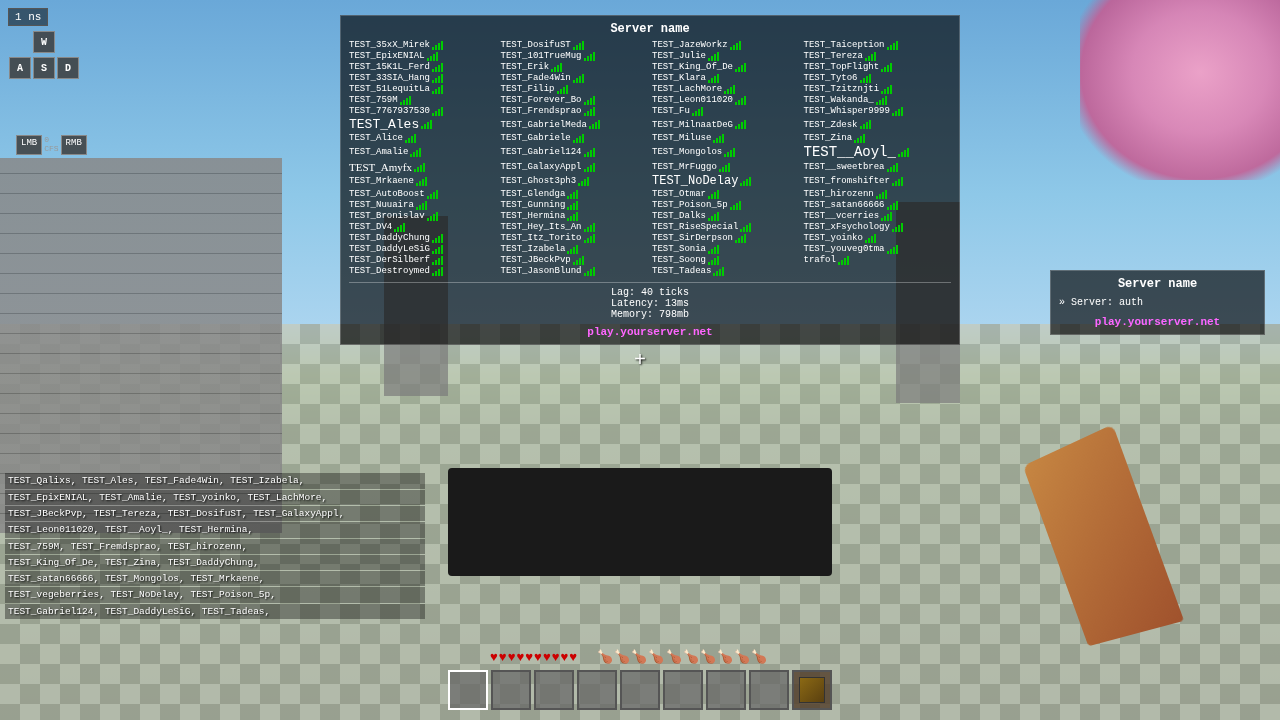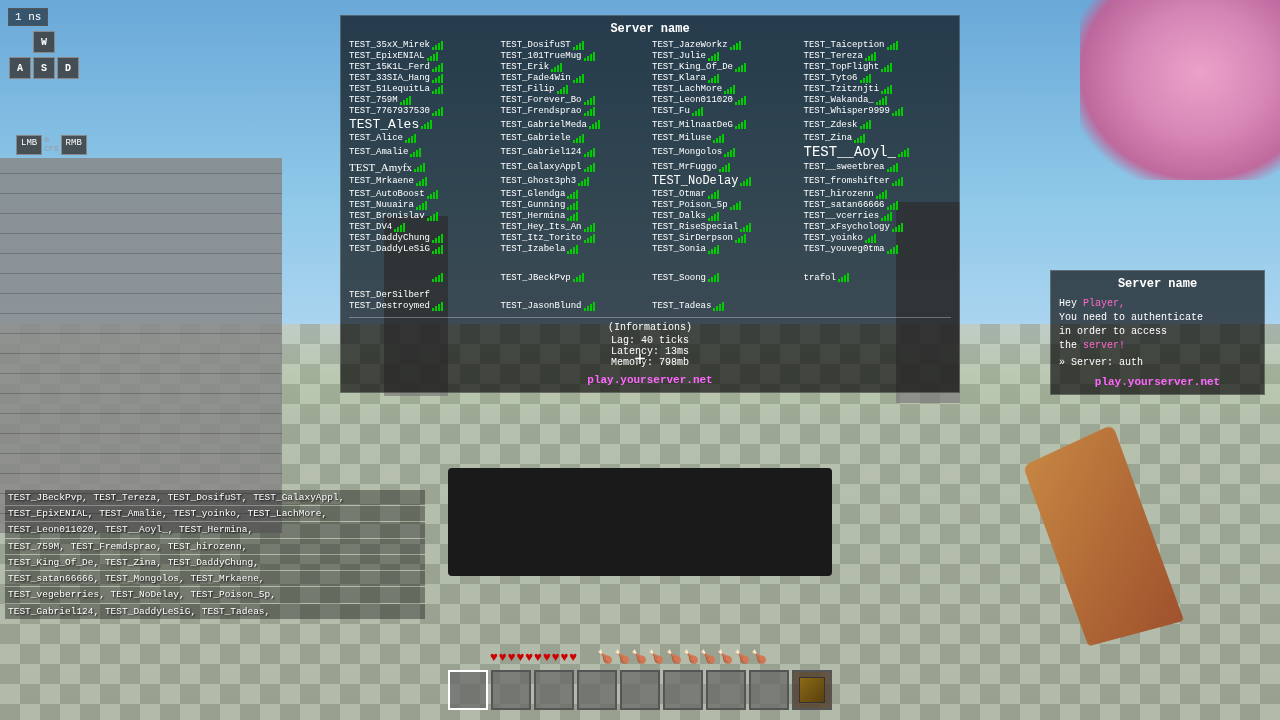--- a/index.html
+++ b/index.html
@@ -968,21 +968,21 @@
         <div class="player-entry">
           <span style="font-size: 9px;">TEST_youveg0tma</span>
           <span class="signal-bars">
             <span class="bar" style="height: 3px;"></span>
             <span class="bar" style="height: 5px;"></span>
             <span class="bar" style="height: 7px;"></span>
             <span class="bar" style="height: 9px;"></span>
           </span>
         </div>
         <div class="player-entry">
-          <span style="font-size: 9px; margin-top: 35px;">TEST_DerSilberf</span>
+          <span style="font-size: 9px;">TEST_DerSilberf</span>
           <span class="signal-bars">
             <span class="bar" style="height: 3px;"></span>
             <span class="bar" style="height: 5px;"></span>
             <span class="bar" style="height: 7px;"></span>
             <span class="bar" style="height: 9px;"></span>
           </span>
         </div>
         <div class="player-entry">
           <span style="font-size: 9px;">TEST_JBeckPvp</span>
           <span class="signal-bars">
@@ -1034,49 +1034,40 @@
             <span class="bar" style="height: 3px;"></span>
             <span class="bar" style="height: 5px;"></span>
             <span class="bar" style="height: 7px;"></span>
             <span class="bar" style="height: 9px;"></span>
           </span>
         </div>
       </div>
 
     <hr class="panel-divider">
     <div class="info-section">
-      <div style="color:#fff;margin-bottom:2px;">(Informations)</div>
       <div>Lag: 40 ticks</div>
       <div>Latency: 13ms</div>
       <div>Memory: 798mb</div>
     </div>
     <div class="server-address-main">play.yourserver.net</div>
   </div>
 
   <div class="server-info-panel">
     <div class="server-info-title">Server name</div>
-    <div class="auth-message">
-      <span>Hey </span><span class="pink">Player,</span>
-      <br>
-      <span>You need to authenticate</span>
-      <br>
-      <span>in order to access</span>
-      <br>
-      <span>the </span><span class="pink">server!</span>
-    </div>
     <div class="auth-command">
       <span>» Server: auth</span>
     </div>
     <div class="server-address-right">play.yourserver.net</div>
   </div>
 
   <div class="chat-log" id="chat-log">
 
+  <div style="background: rgba(0, 0, 0, 0.35); padding: 1px 3px; margin-bottom: 1px;">TEST_Qalixs, TEST_Ales, TEST_Fade4Win, TEST_Izabela,</div>
+      <div style="background: rgba(0, 0, 0, 0.35); padding: 1px 3px; margin-bottom: 1px;">TEST_EpixENIAL, TEST_Amalie, TEST_yoinko, TEST_LachMore,</div>
       <div style="background: rgba(0, 0, 0, 0.35); padding: 1px 3px; margin-bottom: 1px;">TEST_JBeckPvp, TEST_Tereza, TEST_DosifuST, TEST_GalaxyAppl,</div>
-      <div style="background: rgba(0, 0, 0, 0.35); padding: 1px 3px; margin-bottom: 1px;">TEST_EpixENIAL, TEST_Amalie, TEST_yoinko, TEST_LachMore,</div>
       <div style="background: rgba(0, 0, 0, 0.35); padding: 1px 3px; margin-bottom: 1px;">TEST_Leon011020, TEST__Aoyl_, TEST_Hermina,</div>
       <div style="background: rgba(0, 0, 0, 0.35); padding: 1px 3px; margin-bottom: 1px;">TEST_759M, TEST_Fremdsprao, TEST_hirozenn,</div>
       <div style="background: rgba(0, 0, 0, 0.35); padding: 1px 3px; margin-bottom: 1px;">TEST_King_Of_De, TEST_Zina, TEST_DaddyChung,</div>
       <div style="background: rgba(0, 0, 0, 0.35); padding: 1px 3px; margin-bottom: 1px;">TEST_satan66666, TEST_Mongolos, TEST_Mrkaene,</div>
       <div style="background: rgba(0, 0, 0, 0.35); padding: 1px 3px; margin-bottom: 1px;">TEST_vegeberries, TEST_NoDelay, TEST_Poison_5p,</div>
       <div style="background: rgba(0, 0, 0, 0.35); padding: 1px 3px; margin-bottom: 1px;">TEST_Gabriel124, TEST_DaddyLeSiG, TEST_Tadeas,</div>
     </div>
 
   <div style="position:absolute; bottom:55px; left:50%; transform:translateX(-150px); display:flex; align-items:center;">
 

